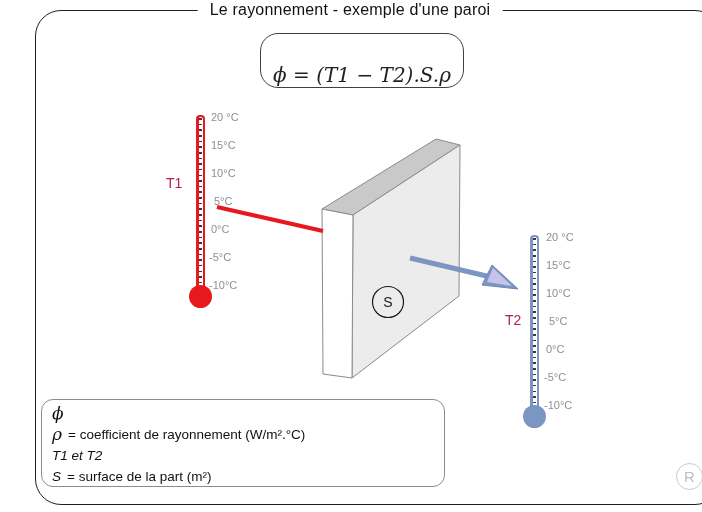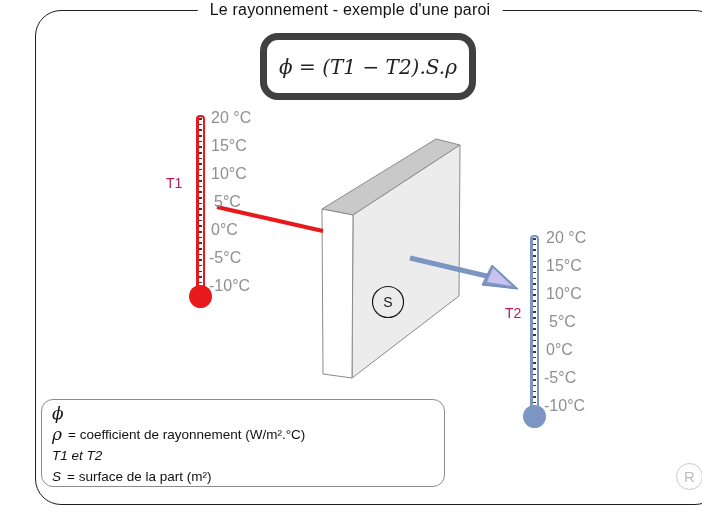--- a/index.html
+++ b/index.html
@@ -13,47 +13,47 @@
     border:1px solid #1f1f1f;border-radius:26px;
   }
   .page-title{
     position:absolute;left:323px;top:1px;transform:translateX(-50%);
     background:#fff;padding:0 12px;font-size:16px;letter-spacing:.2px;
     white-space:nowrap;z-index:3;color:#111;
   }
   
   .formula-box{
     position:absolute;left:233px;top:33px;width:202px;height:53px;
-    border:7px solid #404040;border-radius:18px;
-    display:flex;align-items:center;justify-content:center;z-index:2;background:#fff;
+    border:1px solid #404040;border-radius:18px;
+    display:flex;align-items:flex-end;justify-content:center;z-index:2;background:#fff;
   }
   .formula-text{
     font-family:"DejaVu Serif",serif;font-style:italic;font-size:20px;color:#222;
     white-space:nowrap;
   }
   
   .tube{
     position:absolute;width:9px;box-sizing:border-box;background:#fff;
     border-style:solid;border-width:2px 2px 0 3px;border-radius:4px 4px 0 0;z-index:2;
   }
   .tube .ticks{
     position:absolute;left:0;top:1px;bottom:0;width:3px;
     background:repeating-linear-gradient(to bottom,#3a3a3a 0px,#3a3a3a 1.6px,transparent 1.6px,transparent 5.65px);
   }
   .tube-red{left:169px;top:115px;height:182px;border-color:#e8191d;}
   .tube-blue{left:503px;top:235px;height:182px;border-color:#7b96c2;}
   .bulb{position:absolute;width:23px;height:23px;border-radius:50%;z-index:2;}
   .bulb-red{left:162px;top:285px;background:#e8191d;}
   .bulb-blue{left:496px;top:405px;background:#7b96c2;}
   .scale-label{
-    position:absolute;font-size:16px;line-height:13px;color:#8f8f8f;white-space:nowrap;z-index:2;
+    position:absolute;font-size:11px;line-height:13px;color:#8f8f8f;white-space:nowrap;z-index:2;
   }
   .t-name{position:absolute;font-size:14px;color:#be185d;z-index:2;}
   .t1-name{left:139px;top:175px;}
-  .t2-name{left:478px;top:305px;}
+  .t2-name{left:478px;top:312px;}
   
   .diagram{position:absolute;left:0;top:0;z-index:1;}
   
   .legend-box{
     position:absolute;left:14px;top:399px;width:404px;height:88px;box-sizing:border-box;
     border:1px solid #8c8c8c;border-radius:12px;background:#fff;z-index:2;
     padding:3px 0 0 10px;
   }
   .legend-line{height:21px;display:flex;align-items:center;font-size:13.5px;color:#111;white-space:nowrap;}
   .legend-sym{margin-right:6px;font-style:italic;}

